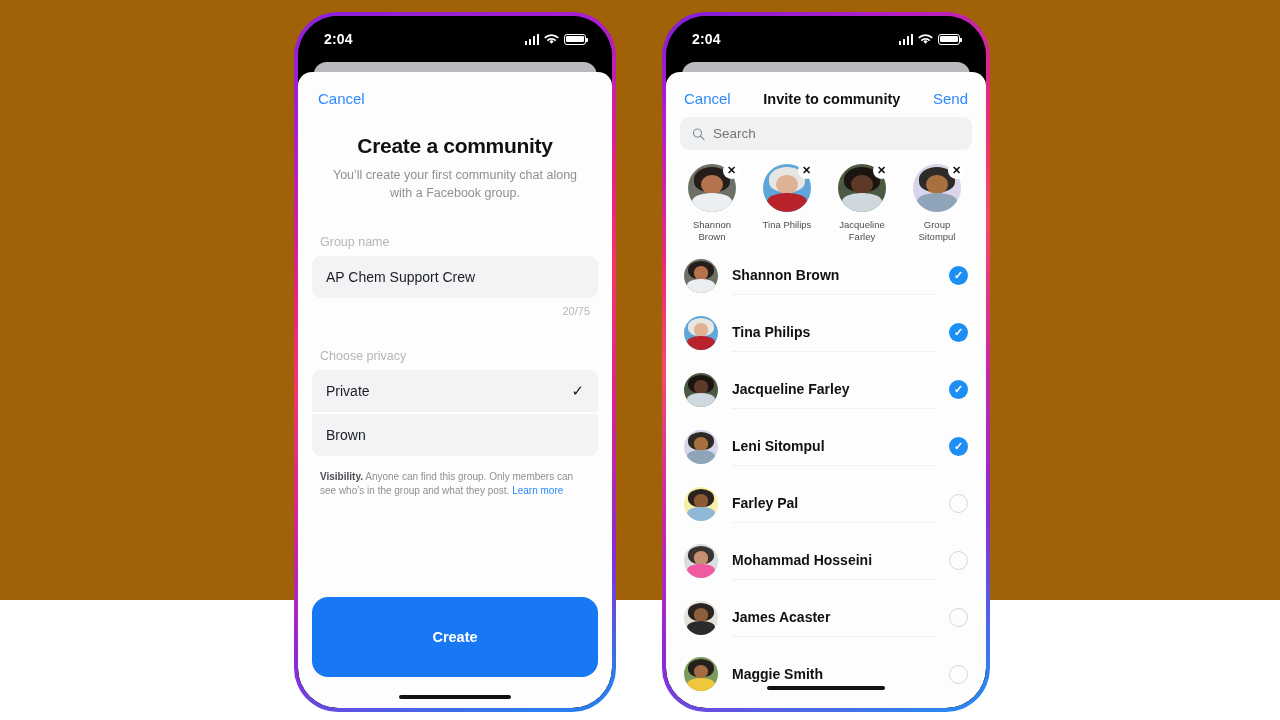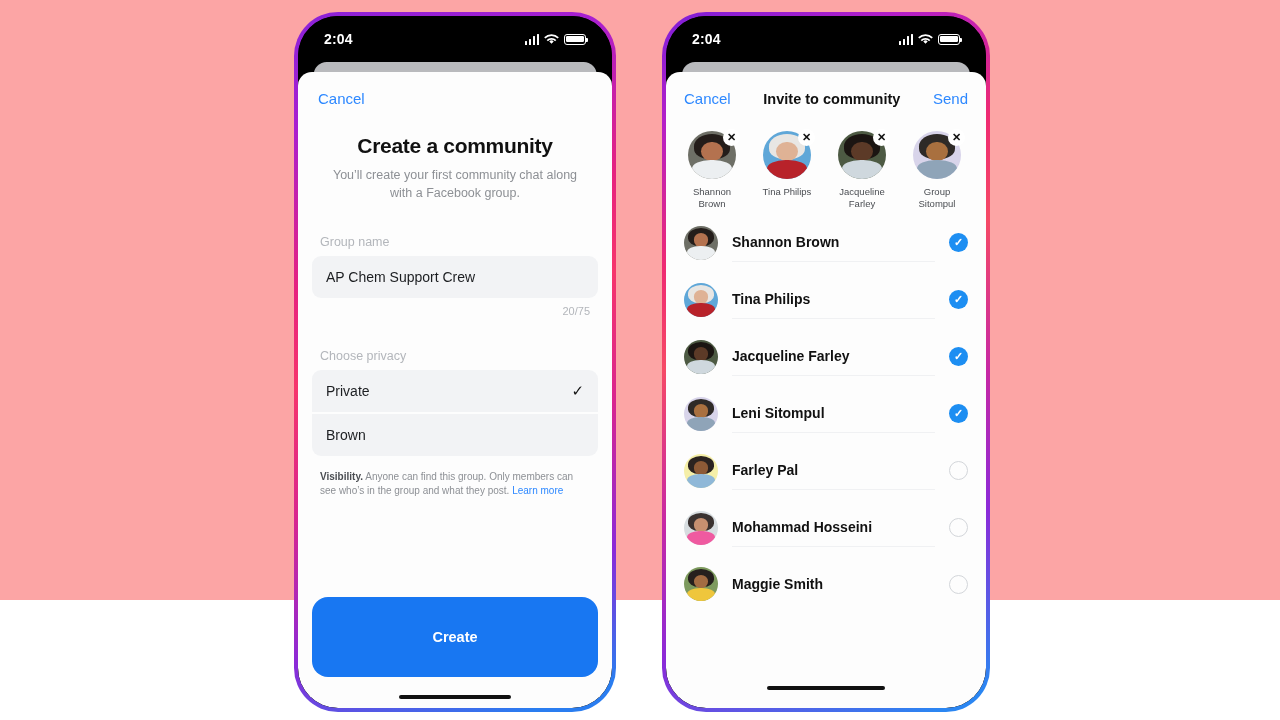--- a/index.html
+++ b/index.html
@@ -5,21 +5,21 @@
   * { box-sizing: border-box; margin: 0; padding: 0; }
   html, body {
     width: 1280px; height: 720px;
     background: #ffffff;
     font-family: "Liberation Sans", sans-serif;
     overflow: hidden;
   }
   .stage {
     position: relative;
     width: 1280px; height: 600px;
-    background: #fca5a5;
+    background: #a16207;
   }
 
   
   .phone {
     position: absolute;
     border-radius: 44px;
     padding: 4px;
   }
   .phone-left  { left: 294px; top: 12px;  width: 322px; height: 700px;
                  background: linear-gradient(160deg,#8a22d8 0%, #a81fd0 14%, #e6227f 34%, #f6356b 46%, #d8258f 62%, #8b2ad8 80%, #2a7df0 96%); }
@@ -286,20 +286,29 @@
       <div class="stack"></div>
 
       <div class="sheet">
 
         <div class="nav-right">
           <button class="link-blue">Cancel</button>
           <div class="title">Invite to community</div>
           <button class="link-blue">Send</button>
         </div>
 
+        <div class="search-wrap">
+          <div class="search-box">
+            <svg width="14" height="14" viewBox="0 0 16 16">
+              <circle cx="6.8" cy="6.8" r="5" fill="none" stroke="#8d9095" stroke-width="1.5"></circle>
+              <line x1="10.5" y1="10.5" x2="15" y2="15" stroke="#8d9095" stroke-width="1.5" stroke-linecap="round"></line>
+            </svg>
+            <input placeholder="Search" style="">
+          </div>
+        </div>
 
         <div class="chips">
 
           <div class="chip">
             <div class="chip-av">
               <div class="av-art">
                 <div class="bg" style="background:#6e6f66"></div>
                 <div class="hair" style="background:#241d1a"></div>
                 <div class="face" style="background:#b4724f"></div>
                 <div class="body" style="background:#eceff1"></div>
@@ -436,20 +445,32 @@
                   <div class="bg" style="background:#d7dde0"></div>
                   <div class="hair" style="background:#3a3230"></div>
                   <div class="face" style="background:#c69070"></div>
                   <div class="body" style="background:#ef5aa0"></div>
                 </div>
             </div>
             <div class="f-name">Mohammad Hosseini</div>
             <div class="sel off"></div>
           </div>
 
+          <div class="friend-row">
+            <div class="f-av">
+              <div class="av-art">
+                  <div class="bg" style="background:#e6e2db"></div>
+                  <div class="hair" style="background:#2a2320"></div>
+                  <div class="face" style="background:#8d5f3d"></div>
+                  <div class="body" style="background:#2d2b2a"></div>
+                </div>
+            </div>
+            <div class="f-name">James Acaster</div>
+            <div class="sel off"></div>
+          </div>
 
           <div class="friend-row">
             <div class="f-av">
               <div class="av-art">
                   <div class="bg" style="background:#7d9a5e"></div>
                   <div class="hair" style="background:#26201d"></div>
                   <div class="face" style="background:#a36c42"></div>
                   <div class="body" style="background:#efc63c"></div>
                 </div>
             </div>

